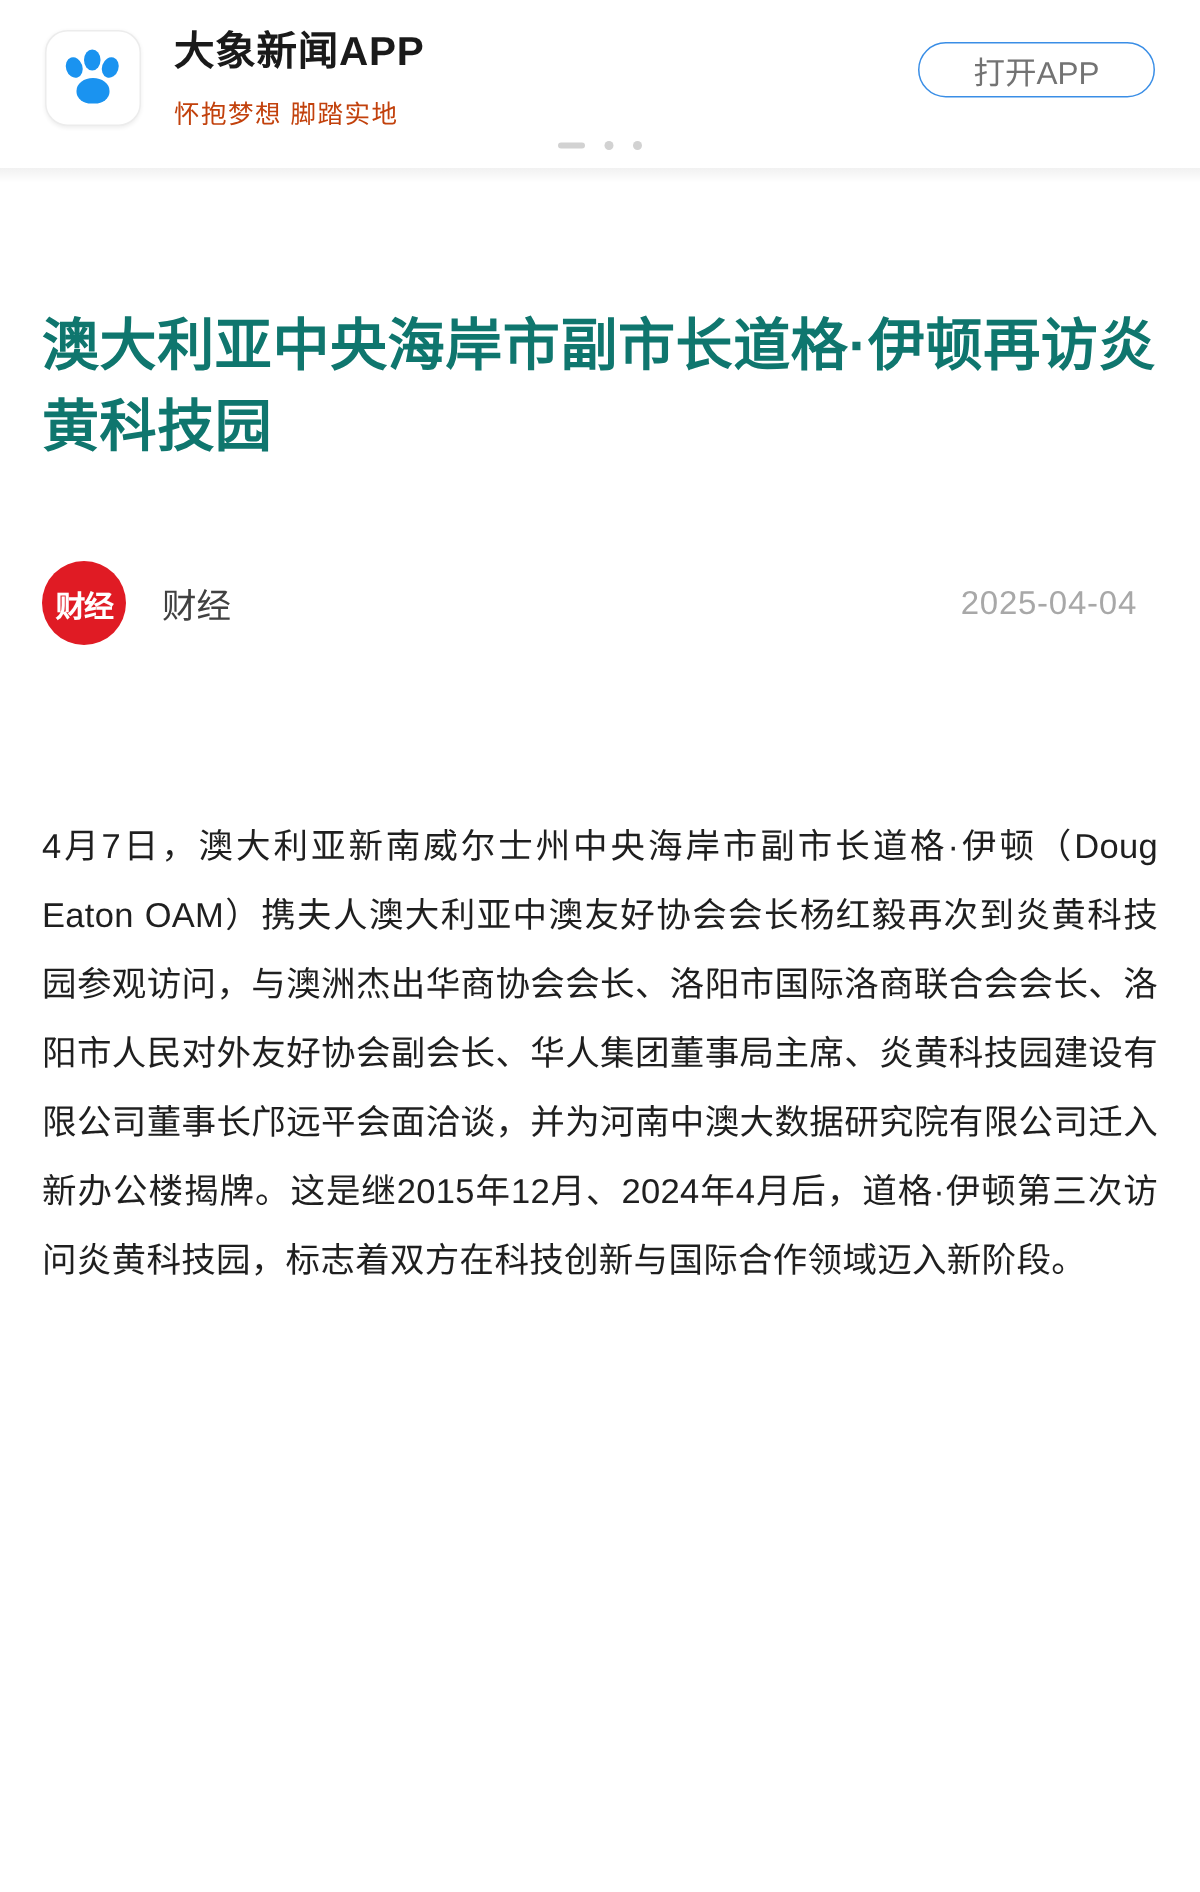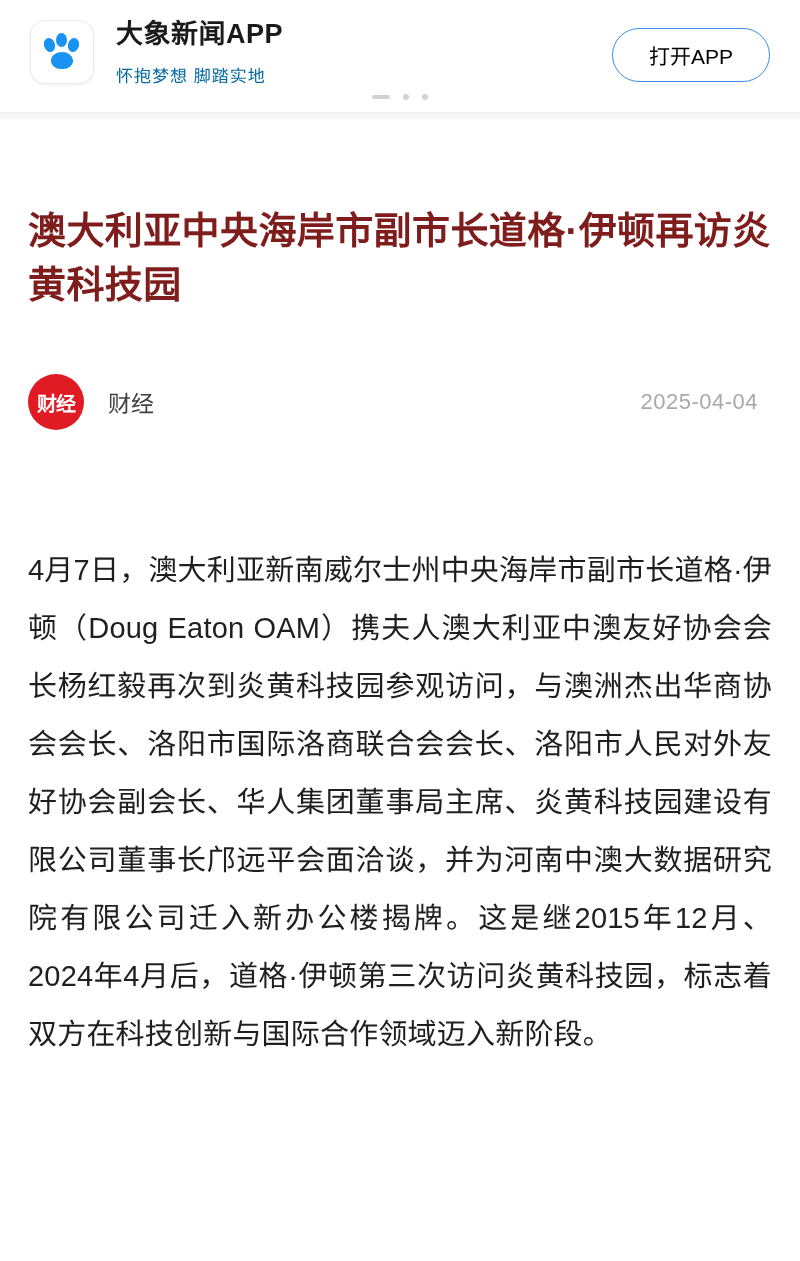--- a/index.html
+++ b/index.html
@@ -61,32 +61,32 @@
   .app-title {
     font-size: 27px;
     font-weight: bold;
     color: #1a1a1a;
     letter-spacing: 0.5px;
     line-height: 1.1;
   }
   .app-sub {
     margin-top: 12px;
     font-size: 17px;
-    color: #0369a1;
+    color: #c2410c;
     letter-spacing: 1px;
   }
   .open-app-btn {
     position: absolute;
     right: 30px;
     top: 28px;
     width: 158px;
-    height: 54px;
+    height: 37px;
     border: 1px solid #3a8ee6;
     border-radius: 27px;
-    color: #000000;
+    color: #737373;
     font-size: 21px;
     background: #ffffff;
     display: flex;
     align-items: center;
     justify-content: center;
     cursor: pointer;
     box-sizing: border-box;
   }
   .dots {
     position: absolute;
@@ -117,21 +117,21 @@
   }
 
   
   .article {
     padding: 58px 28px 0 28px;
   }
   .headline {
     font-size: 38px;
     font-weight: bold;
     line-height: 1.42;
-    color: #7f1d1d;
+    color: #0f766e;
     letter-spacing: 0.4px;
   }
   .meta {
     margin-top: 62px;
     display: flex;
     align-items: center;
     height: 54px;
     text-align: center;
   }
   .meta-badge {
@@ -156,21 +156,21 @@
   .meta-date {
     margin-left: auto;
     font-size: 22px;
     color: #a8a8a8;
     padding-right: 14px;
     letter-spacing: 0.5px;
   }
 
   .body-text {
     margin-top: 112px;
-    font-size: 29px;
+    font-size: 23px;
     line-height: 2.0;
     color: #1f1f1f;
     text-align: justify;
     letter-spacing: 0.2px;
   }
 
   .bottom-fade {
     position: absolute;
     left: 0;
     right: 0;

